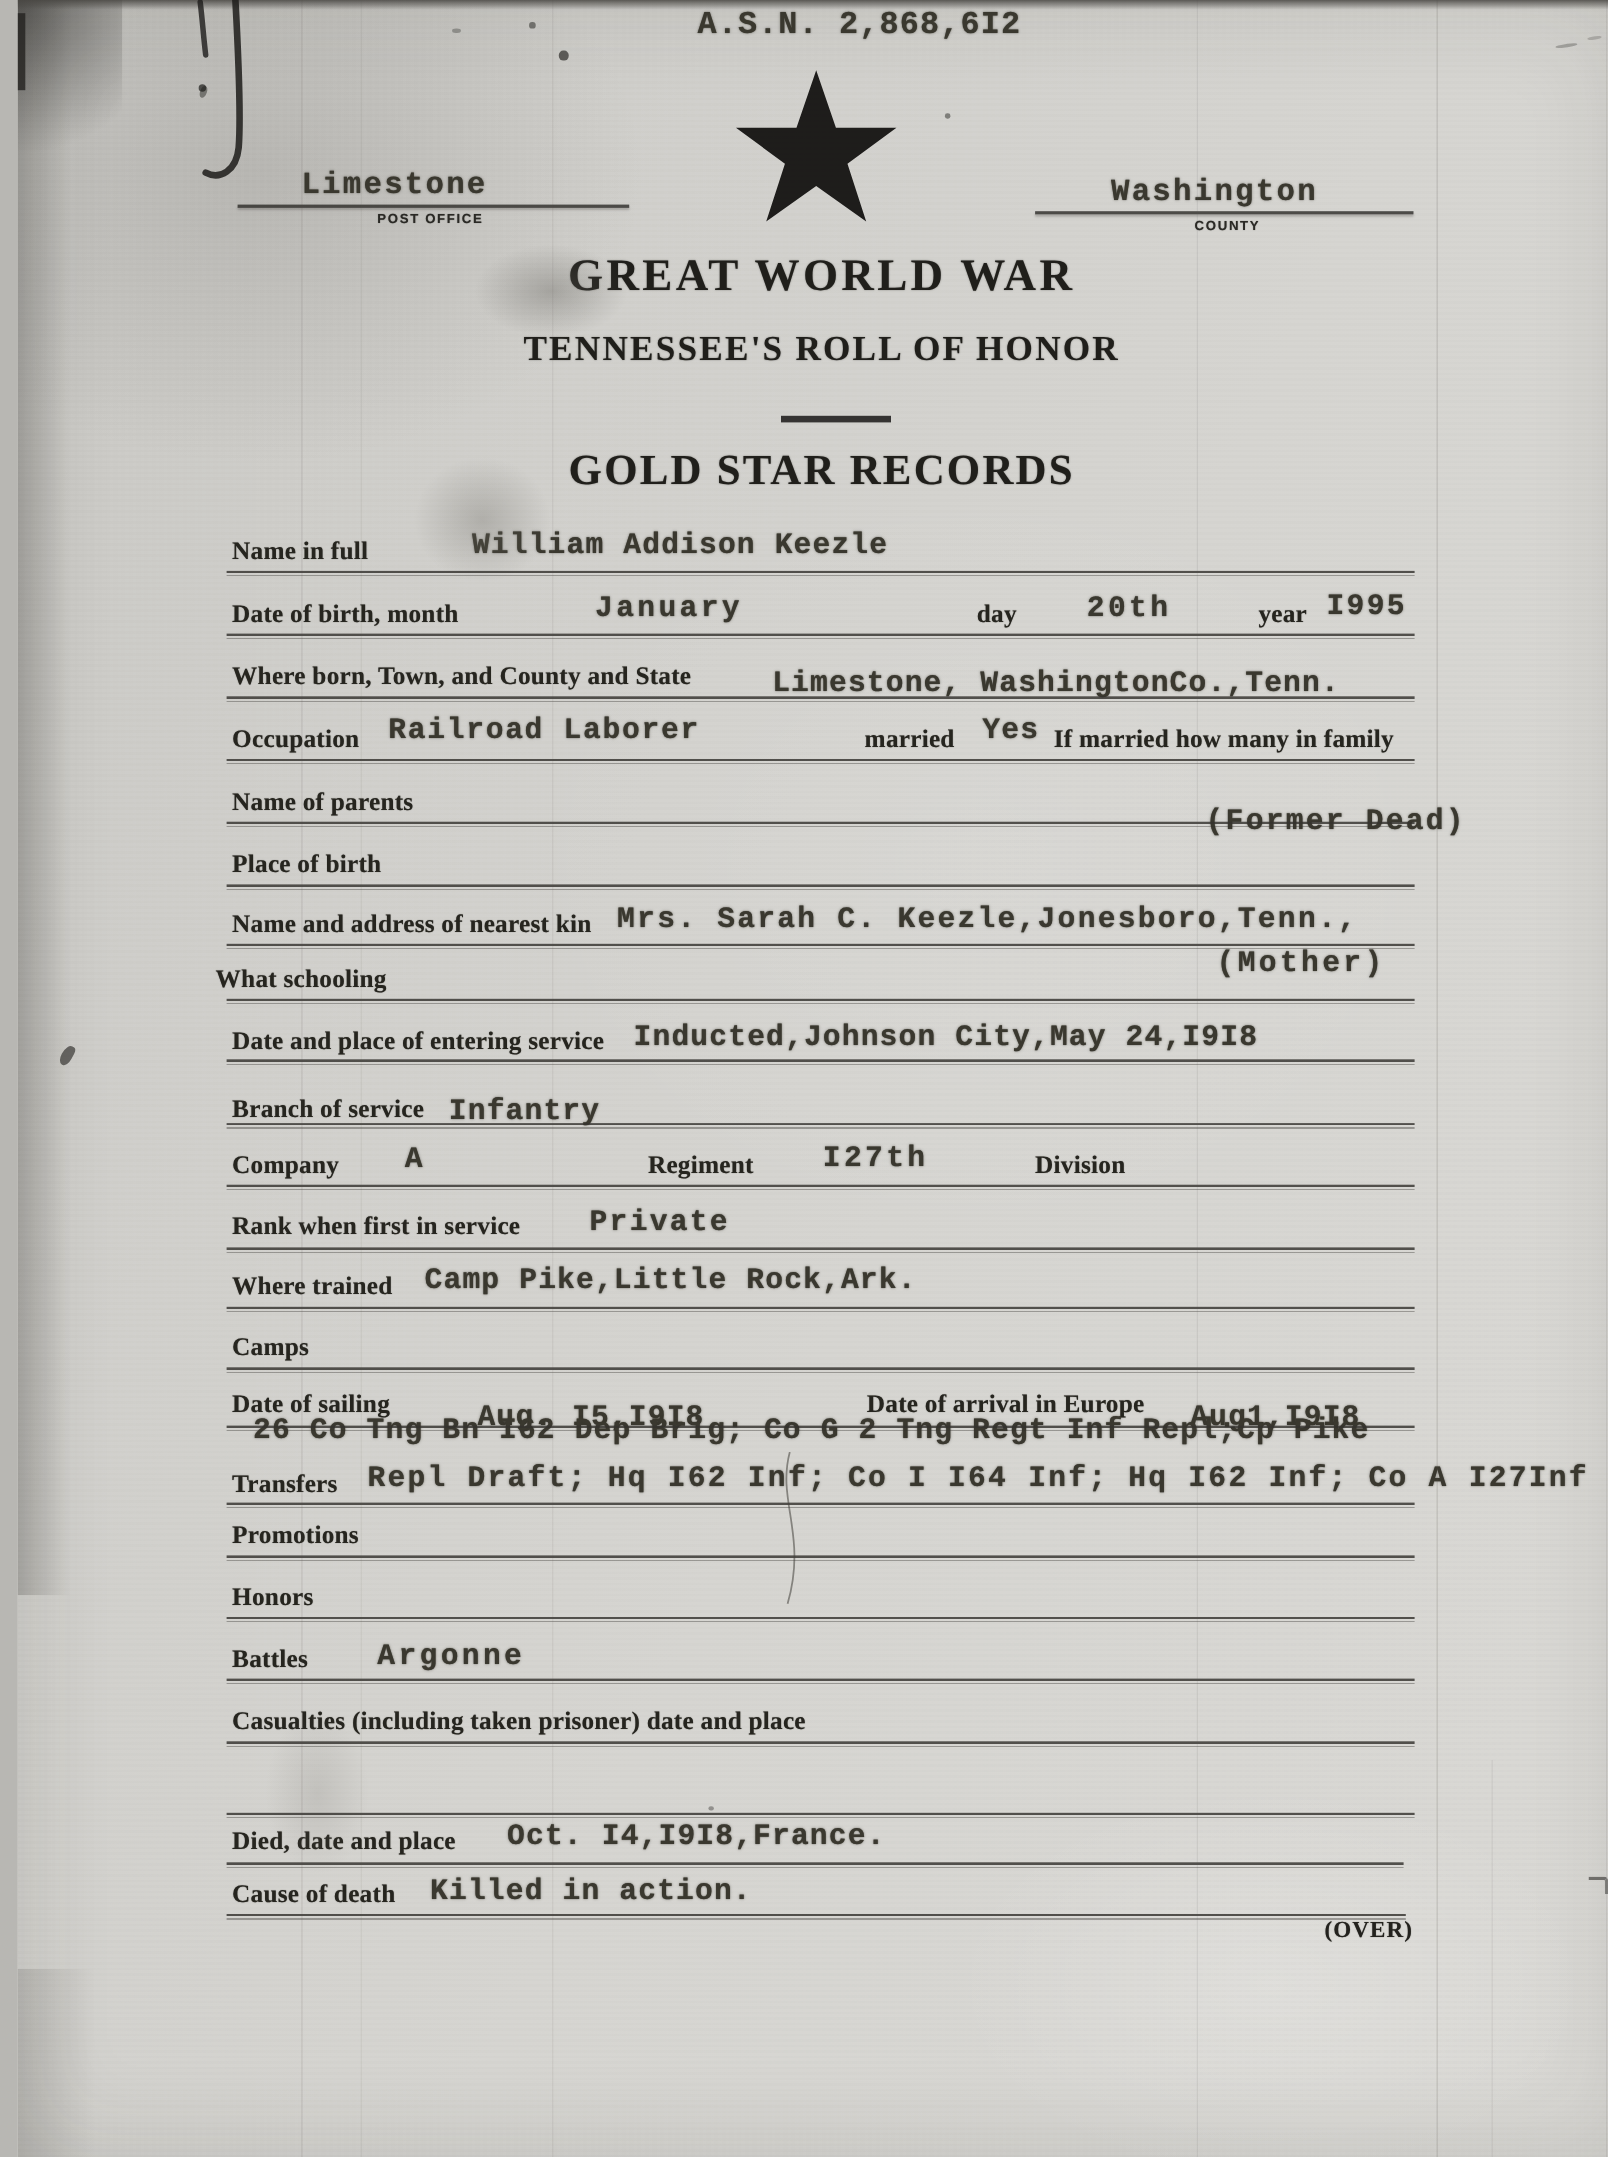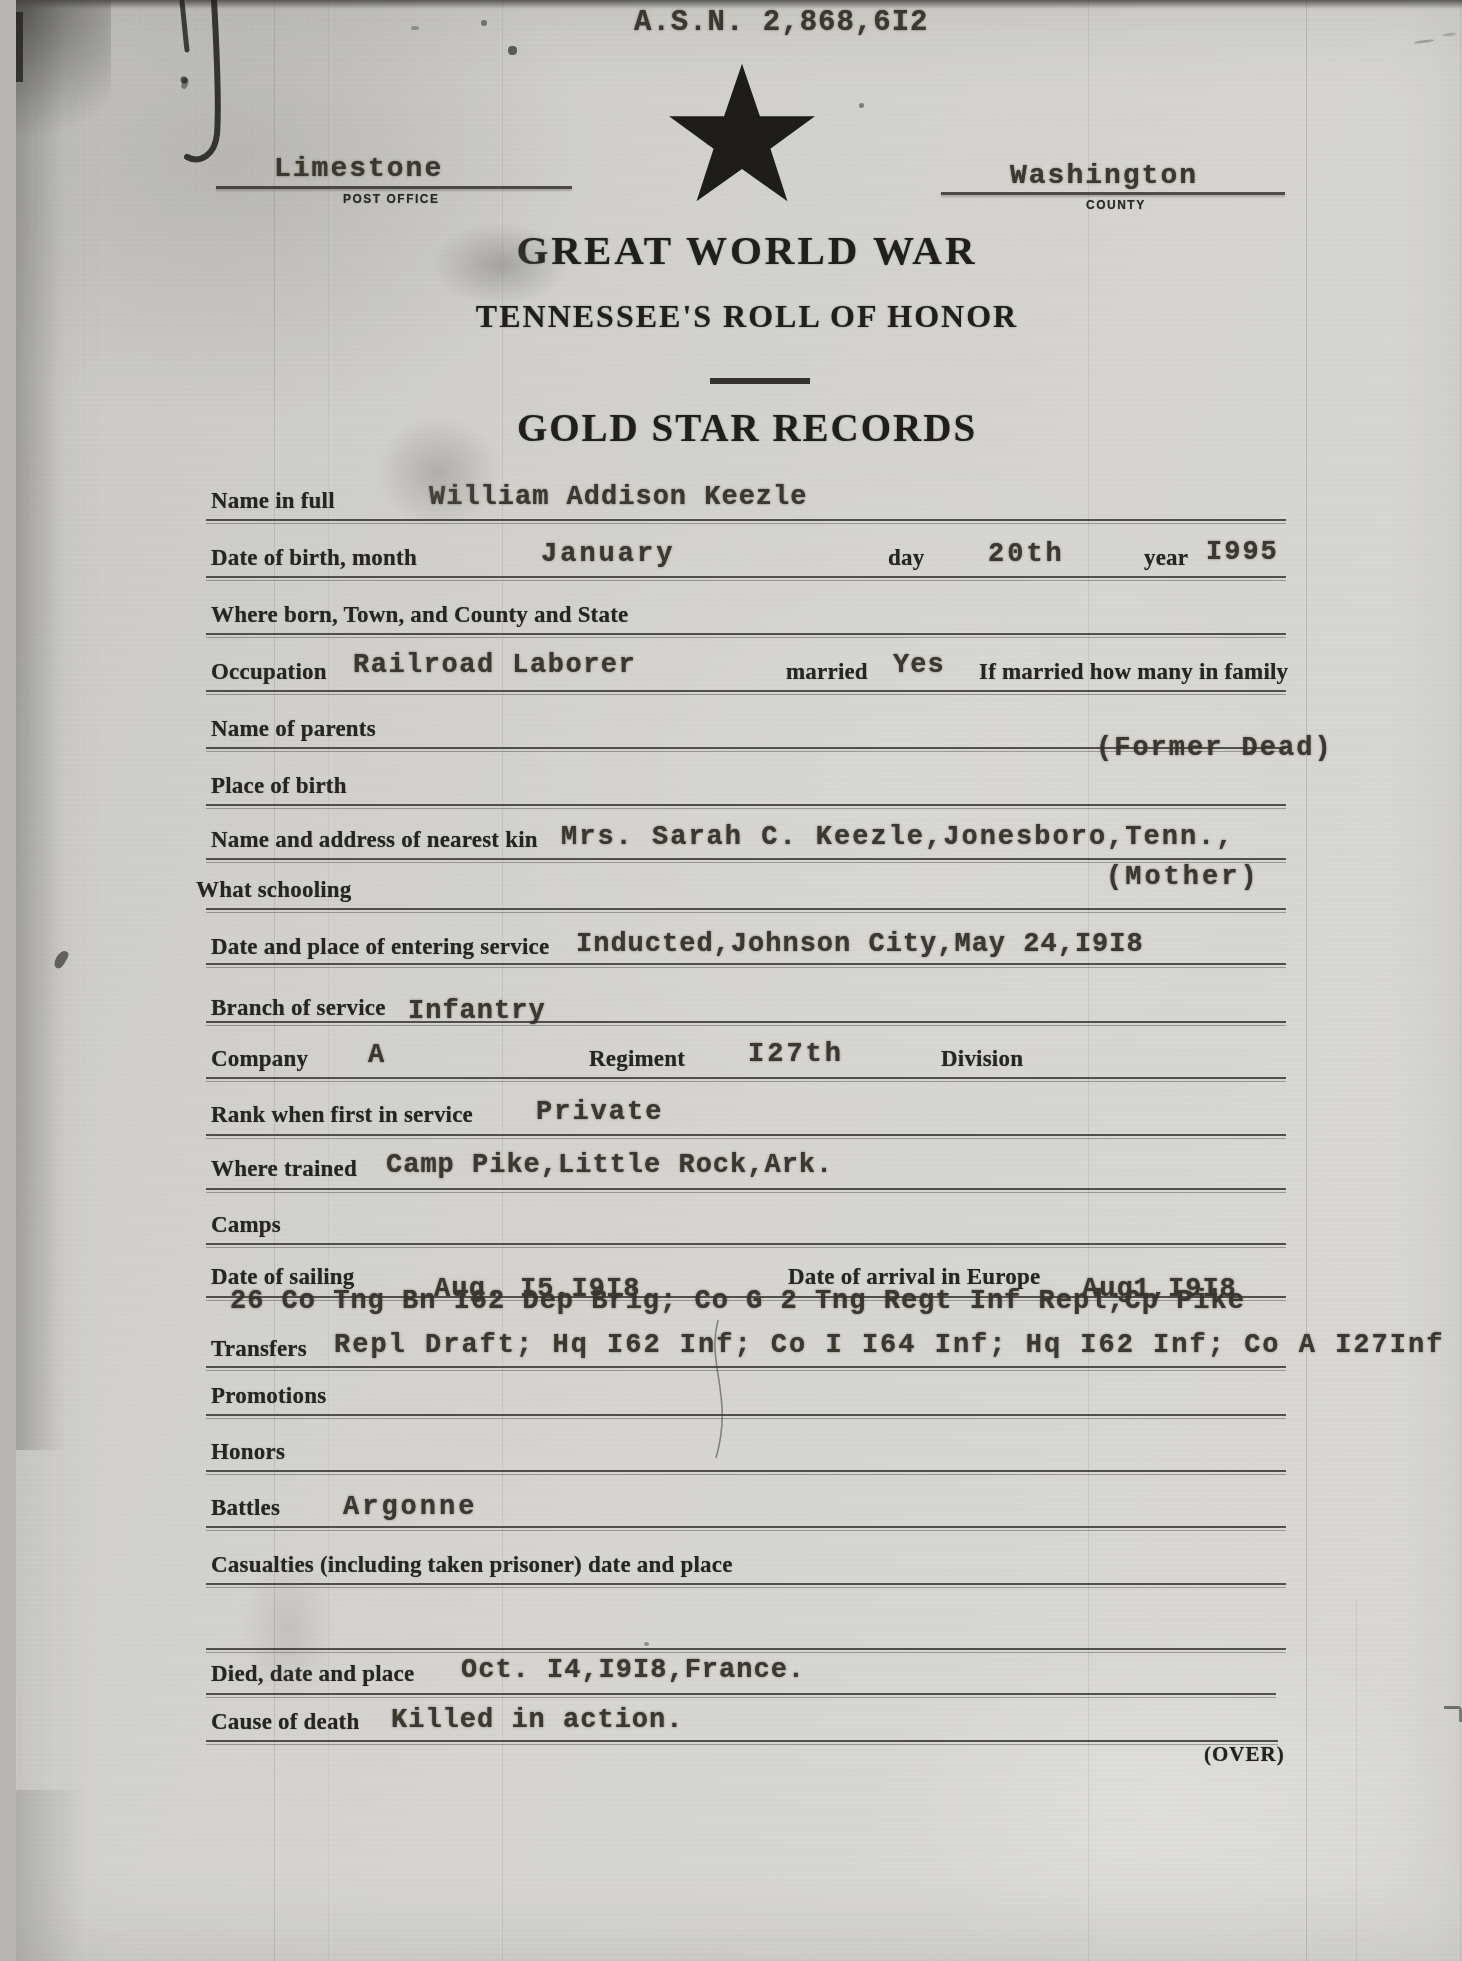--- a/index.html
+++ b/index.html
@@ -108,27 +108,28 @@
 
   <div class="lbl" style="left:195px;top:545px">Date of birth, month</div>
   <div class="typed" style="left:525px;top:539px;letter-spacing:3px">January</div>
   <div class="lbl" style="left:872px;top:545px">day</div>
   <div class="typed" style="left:972px;top:539px;letter-spacing:3px">20th</div>
   <div class="lbl" style="left:1128px;top:545px">year</div>
   <div class="typed" style="left:1190px;top:537px;letter-spacing:2px">I995</div>
   <div class="rule" style="left:190px;top:576px;width:1080px"></div>
 
   <div class="lbl" style="left:195px;top:602px">Where born, Town, and County and State</div>
+  <div class="typed" style="left:686px;top:607px">Limestone, WashingtonCo.,Tenn.</div>
   <div class="rule" style="left:190px;top:633px;width:1080px"></div>
 
   <div class="lbl" style="left:195px;top:659px">Occupation</div>
   <div class="typed" style="left:337px;top:650px;letter-spacing:1.5px">Railroad Laborer</div>
   <div class="lbl" style="left:770px;top:659px">married</div>
   <div class="typed" style="left:877px;top:650px">Yes</div>
-  <div class="lbl" style="left:963px;top:659px">If married how many in family</div>
+  <div class="lbl" style="left:942px;top:659px">If married how many in family</div>
   <div class="rule" style="left:190px;top:690px;width:1080px"></div>
 
   <div class="lbl" style="left:195px;top:716px">Name of parents</div>
   <div class="typed" style="left:1080px;top:733px;letter-spacing:2px">(Former Dead)</div>
   <div class="rule" style="left:190px;top:747px;width:1080px"></div>
 
   <div class="lbl" style="left:195px;top:773px">Place of birth</div>
   <div class="rule" style="left:190px;top:804px;width:1080px"></div>
 
   <div class="lbl" style="left:195px;top:827px">Name and address of nearest kin</div>

